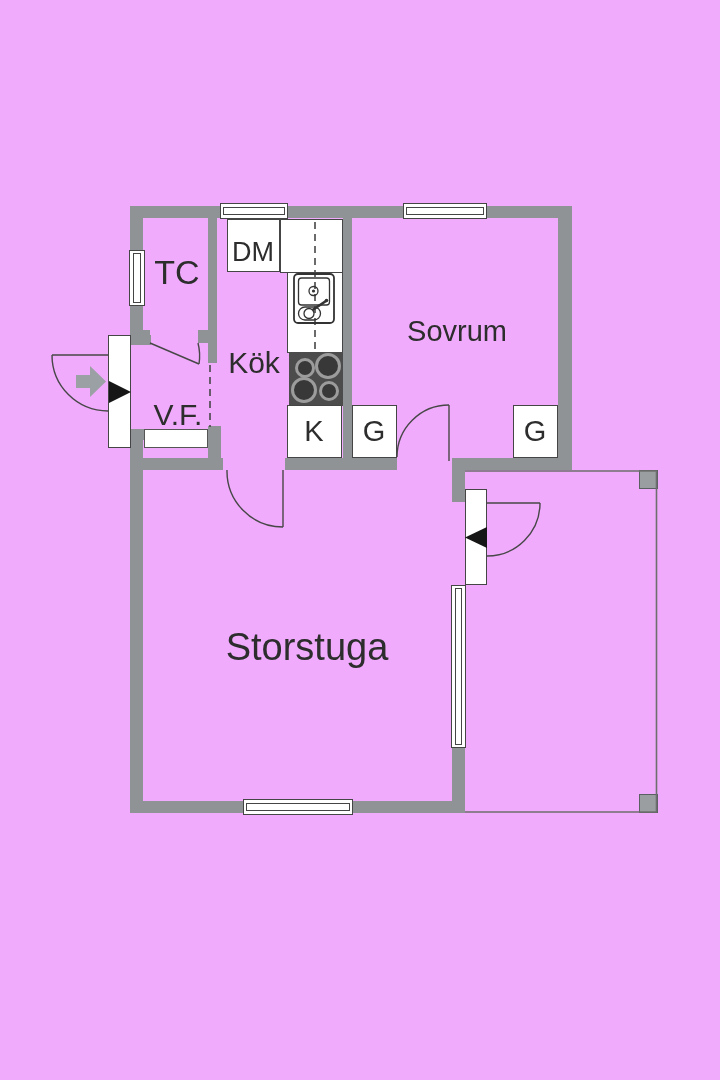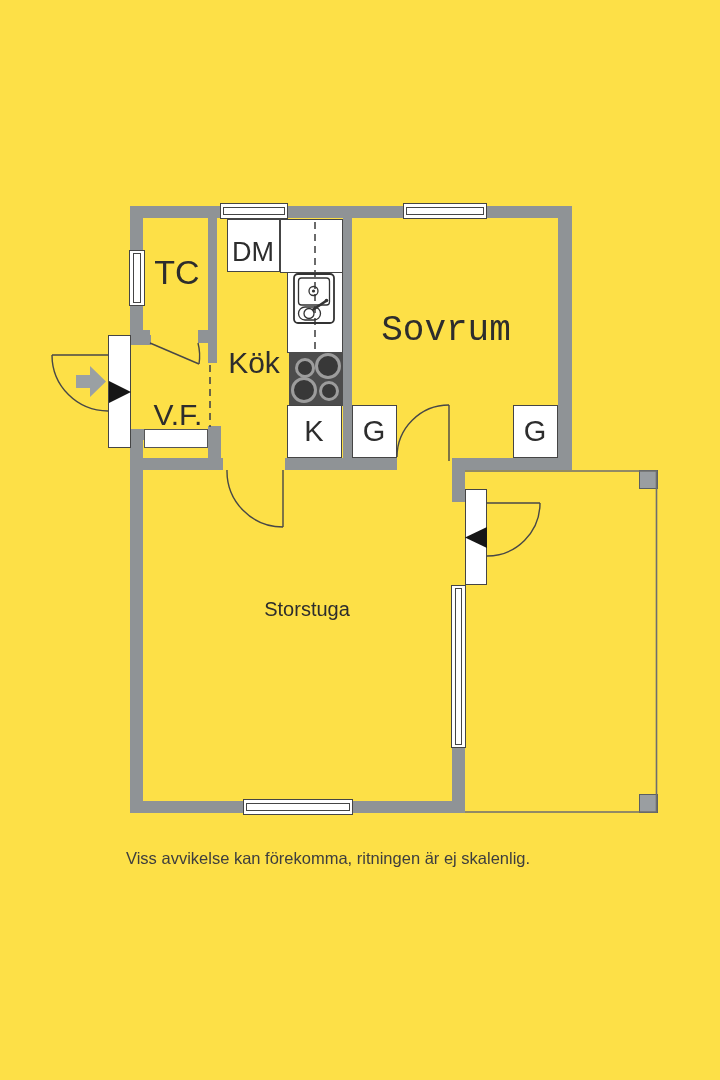--- a/index.html
+++ b/index.html
@@ -1,16 +1,16 @@
 <!DOCTYPE html>
 <html><head>
 <meta charset="utf-8">
 <style>
   html,body{margin:0;padding:0;background:#ffffff;}
-  #canvas{position:relative;width:720px;height:1080px;background:#fde047;overflow:hidden;
+  #canvas{position:relative;width:720px;height:1080px;background:#f0abfc;overflow:hidden;
           font-family:"Liberation Sans",sans-serif;}
   .wall{position:absolute;background:#8f9396;}
   .post{position:absolute;background:#9a9ea1;border:1.5px solid #5a5f62;box-sizing:border-box;}
   .thinbox{position:absolute;background:#ffffff;border:1.3px solid #454545;box-sizing:border-box;}
   .leaf{position:absolute;background:#ffffff;border:1.3px solid #454545;box-sizing:border-box;}
   .niche{position:absolute;background:#ffffff;border:1px solid #555555;box-sizing:border-box;}
   .win{position:absolute;background:#ffffff;border:1.2px solid #454545;box-sizing:border-box;}
   .win .pane{position:absolute;border:1px solid #454545;}
   .win.h .pane{left:2px;right:2px;top:3px;bottom:3px;}
   .win.v .pane{top:2px;bottom:2px;left:3px;right:3px;}
@@ -133,21 +133,20 @@
       <circle cx="328" cy="366" r="11.5" stroke-width="3"></circle>
       <circle cx="304" cy="390" r="11.5" stroke-width="3"></circle>
       <circle cx="329" cy="391" r="8.5" stroke-width="3"></circle>
     </g>
   </svg>
 
   <div class="label" style="left:177px;top:272px;font-size:34px;">TC</div>
   <div class="label" style="left:253px;top:252px;font-size:27px;">DM</div>
   <div class="label" style="left:254px;top:363px;font-size:30px;">Kök</div>
   <div class="label" style="left:178px;top:415px;font-size:30px;">V.F.</div>
-  <div class="label" style="left:446px;top:331px;font-size:36px;font-family:Liberation Mono, monospace;">Sovrum</div>
+  <div class="label" style="left:457px;top:331px;font-size:29px;">Sovrum</div>
   <div class="label" style="left:314px;top:431px;font-size:29px;">K</div>
   <div class="label" style="left:374px;top:431px;font-size:29px;">G</div>
   <div class="label" style="left:535px;top:431px;font-size:29px;">G</div>
-  <div class="label" style="left:307px;top:609px;font-size:20px;">Storstuga</div>
+  <div class="label" style="left:307px;top:647px;font-size:38px;">Storstuga</div>
 
-  <div class="disclaimer" style="left:126px;top:849px;font-size:16.5px;">Viss avvikelse kan förekomma, ritningen är ej skalenlig.</div>
 
 </div>
 
 </body></html>

